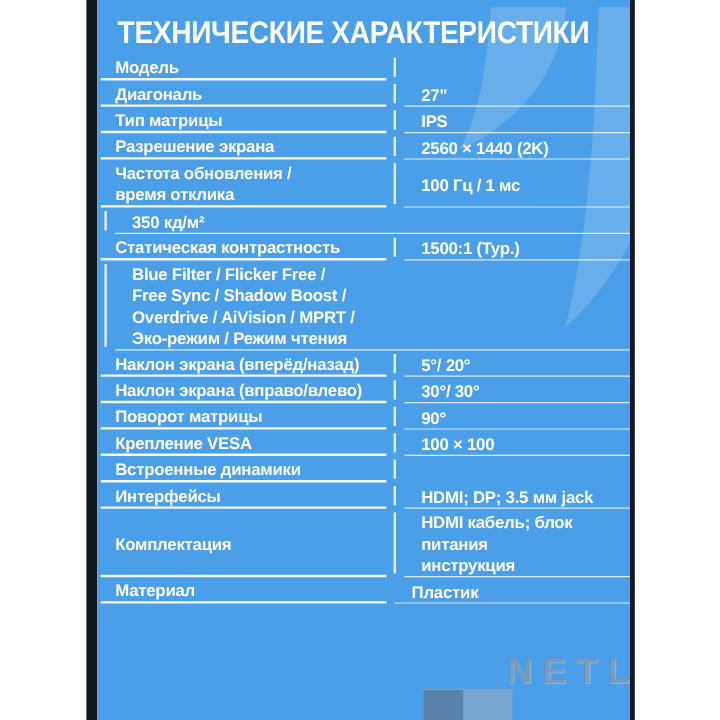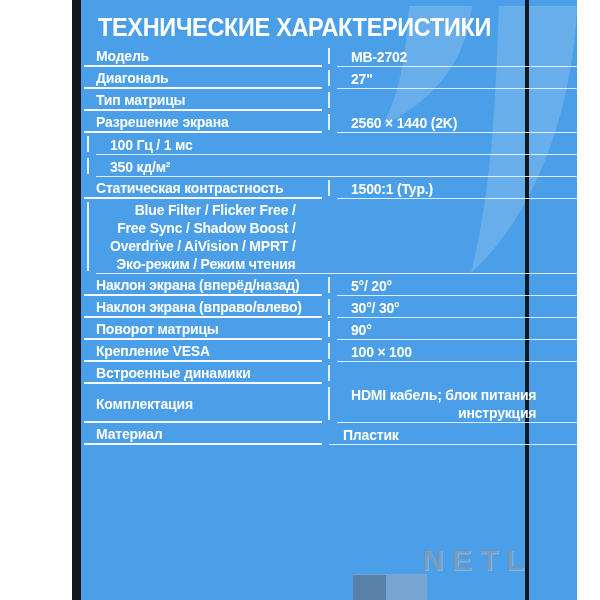--- a/index.html
+++ b/index.html
@@ -7,37 +7,37 @@
     --edge_dark:#12181F;
     --watermark_gray:rgba(122,140,162,0.65);
   }
   *{box-sizing:border-box;margin:0;padding:0;}
   html,body{width:600px;height:600px;background:#ffffff;overflow:hidden;
     font-family:"Liberation Sans","DejaVu Sans",sans-serif;}
   .stage{position:relative;width:600px;height:600px;background:#ffffff;overflow:hidden;}
   .edge{position:absolute;top:0;height:600px;background:var(--edge_dark);}
   .edge-left{left:72px;width:9px;}
   .edge-right{left:525px;width:4px;}
-  .panel{position:absolute;left:81px;top:0;width:496px;height:600px;
+  .panel{position:absolute;left:81px;top:0;width:444px;height:600px;
     background:var(--panel_blue);overflow:hidden;color:#ffffff;}
   .quotes{position:absolute;left:290px;top:5px;pointer-events:none;}
   .page-title{position:relative;z-index:2;margin:12px 0 2px 17px;
     font-size:26px;line-height:31px;font-weight:700;color:#ffffff;
     letter-spacing:-0.3px;transform:scaleX(0.90);transform-origin:left center;
     white-space:nowrap;}
   .table{position:relative;z-index:2;}
   .row{display:flex;align-items:stretch;min-height:22px;}
   .cell{display:flex;align-items:center;font-size:14px;line-height:18px;
     font-weight:600;color:#ffffff;white-space:pre-line;}
   .cell.label{width:238px;margin-left:3px;padding:2px 0 0 12px;
     border-bottom:2px solid rgba(255,255,255,0.95);}
   .vsep{width:2px;background:rgba(255,255,255,0.85);margin:3px 0 3px 6px;}
   .cell.value{flex:1;margin-left:7px;padding:2px 0 0 14px;overflow:hidden;
     border-bottom:1px solid rgba(255,255,255,0.8);}
-  .cell .txt{display:inline-block;letter-spacing:-0.2px;text-align:right;}
+  .cell .txt{display:inline-block;letter-spacing:-0.2px;}
   
   .wm-shade{position:absolute;z-index:3;left:272px;top:574px;width:74px;height:26px;
     background:rgba(162,174,186,0.5);}
   .wm-box{position:absolute;z-index:4;left:272px;top:575px;width:33px;height:25px;
     background:rgba(60,92,130,0.5);}
   .wm-letters{position:absolute;z-index:4;left:341px;top:543px;
     font-size:30px;line-height:34px;font-weight:800;letter-spacing:8px;
     color:var(--watermark_gray);text-shadow:1px 1px 0 rgba(255,255,255,0.28);
     white-space:nowrap;}
 </style>
@@ -54,53 +54,57 @@
     </svg>
 
     <h1 class="page-title">ТЕХНИЧЕСКИЕ ХАРАКТЕРИСТИКИ</h1>
 
     <div class="table">
   <div class="row">
     <div class="cell label">
       <span class="txt">Модель</span>
     </div>
     <div class="vsep"></div>
-    <div class="cell value">
-      <span class="txt">MB-2702</span>
-    </div>
   </div>
 
   <div class="row">
     <div class="cell label">
       <span class="txt">Диагональ</span>
     </div>
     <div class="vsep"></div>
     <div class="cell value">
       <span class="txt">27"</span>
     </div>
   </div>
 
   <div class="row">
     <div class="cell label">
       <span class="txt">Тип матрицы</span>
     </div>
     <div class="vsep"></div>
+    <div class="cell value">
+      <span class="txt">IPS</span>
+    </div>
   </div>
 
   <div class="row">
     <div class="cell label">
       <span class="txt">Разрешение экрана</span>
     </div>
     <div class="vsep"></div>
     <div class="cell value">
       <span class="txt">2560 × 1440 (2K)</span>
     </div>
   </div>
 
   <div class="row">
+    <div class="cell label">
+      <span class="txt">Частота обновления /
+время отклика</span>
+    </div>
     <div class="vsep"></div>
     <div class="cell value">
       <span class="txt">100 Гц / 1 мс</span>
     </div>
   </div>
 
   <div class="row">
     <div class="vsep"></div>
     <div class="cell value">
       <span class="txt">350 кд/м²</span>
@@ -169,20 +173,29 @@
     </div>
   </div>
 
   <div class="row">
     <div class="cell label">
       <span class="txt">Встроенные динамики</span>
     </div>
     <div class="vsep"></div>
   </div>
 
+  <div class="row">
+    <div class="cell label">
+      <span class="txt">Интерфейсы</span>
+    </div>
+    <div class="vsep"></div>
+    <div class="cell value">
+      <span class="txt">HDMI; DP; 3.5 мм jack</span>
+    </div>
+  </div>
 
   <div class="row">
     <div class="cell label">
       <span class="txt">Комплектация</span>
     </div>
     <div class="vsep"></div>
     <div class="cell value">
       <span class="txt">HDMI кабель; блок питания
 инструкция</span>
     </div>

